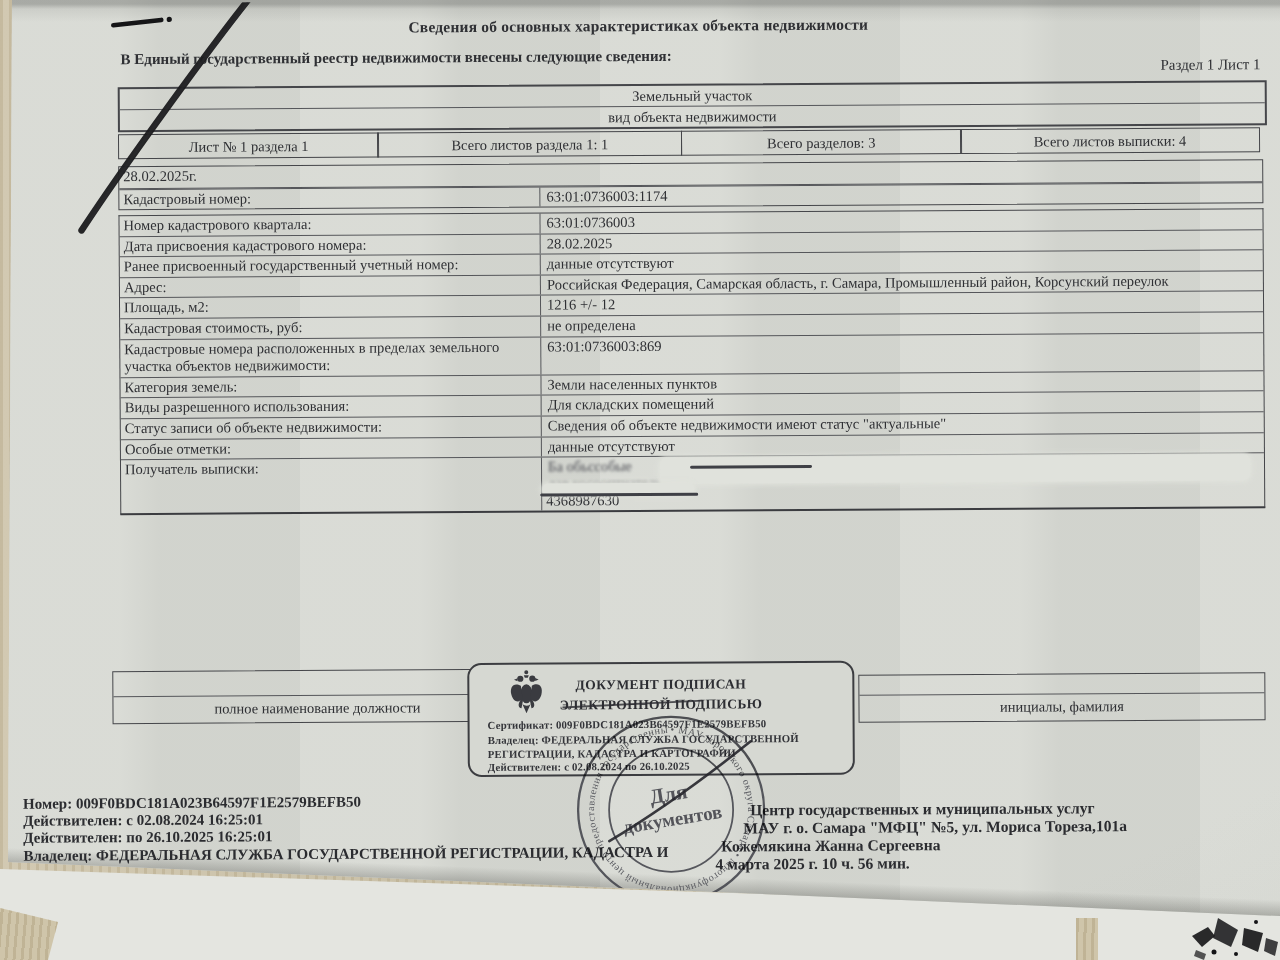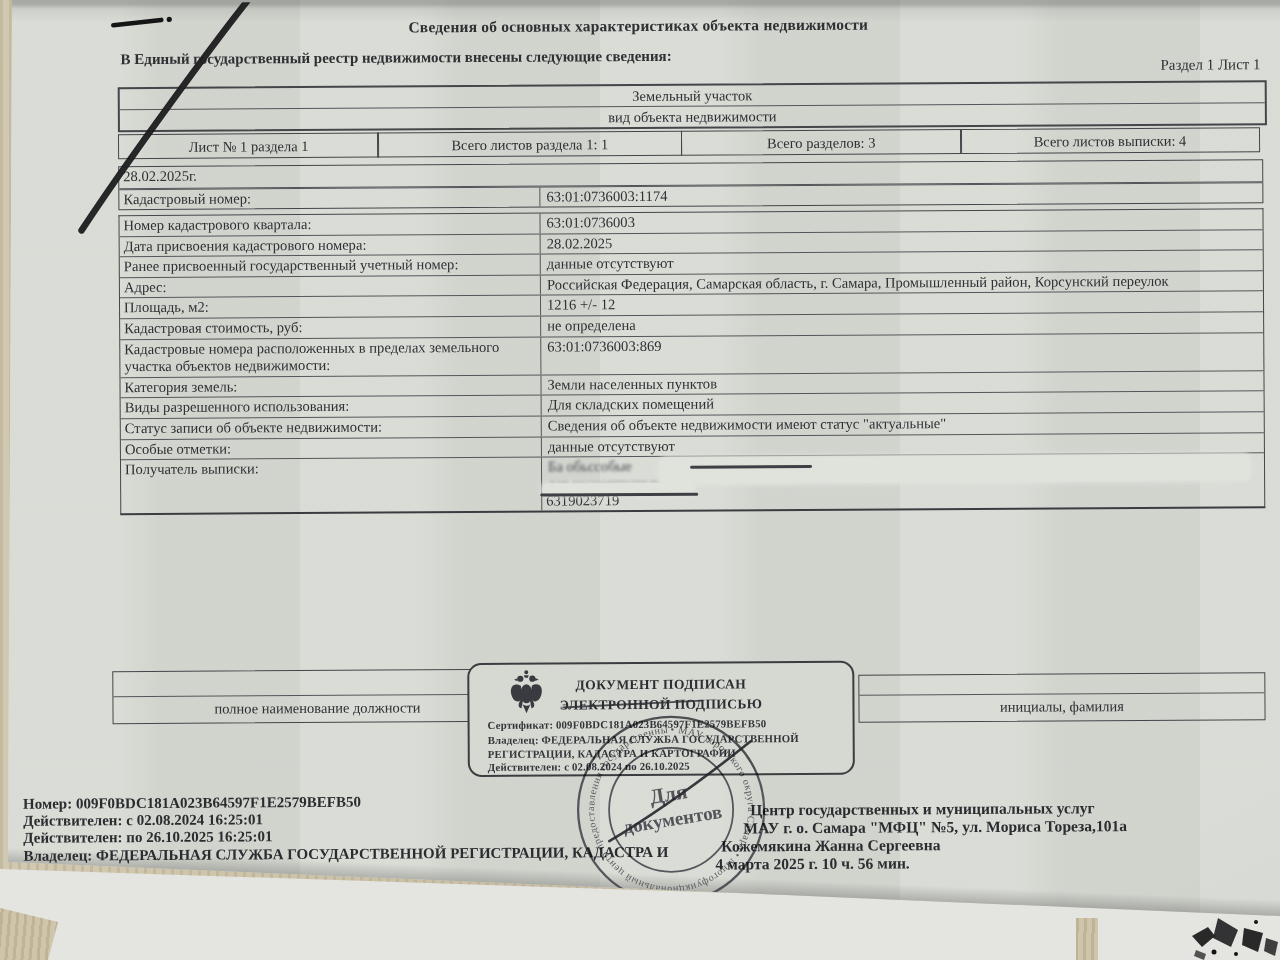--- a/index.html
+++ b/index.html
@@ -212,21 +212,21 @@
   <div class="trow">
     <div class="tlabel">Особые отметки:</div>
     <div class="tvalue">данные отсутствуют</div>
   </div>
 </div>
       <div class="trow" id="receiver-row">
         <div class="tlabel">Получатель выписки:</div>
         <div class="tvalue">
           <span id="rec-l1" class="blurred">Ба обьссобые</span>
           <span id="rec-l2" class="blurred">дав косооптчатель</span>
-          <span id="rec-l3">6319023719</span>
+          <span id="rec-l3">4368987630</span>
           <div class="redact" id="redact-big"></div>
           <div class="redact" id="redact-small"></div>
           <div class="strike" id="strike1"></div>
           <div class="strike" id="underline1"></div>
         </div>
       </div>
     </div>
 
     <div id="sig-left" class="abs sigtbl">
       <div class="srow"></div>

